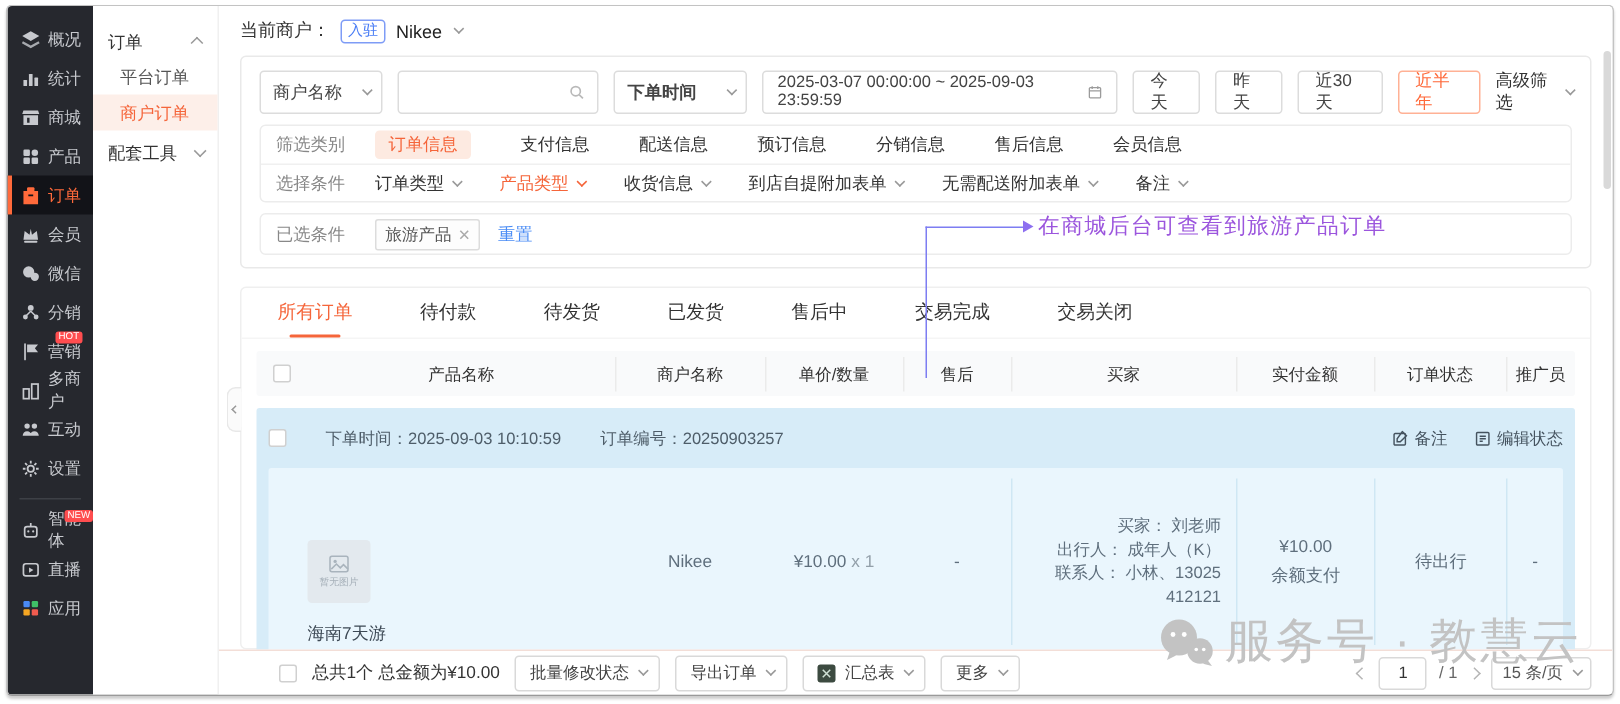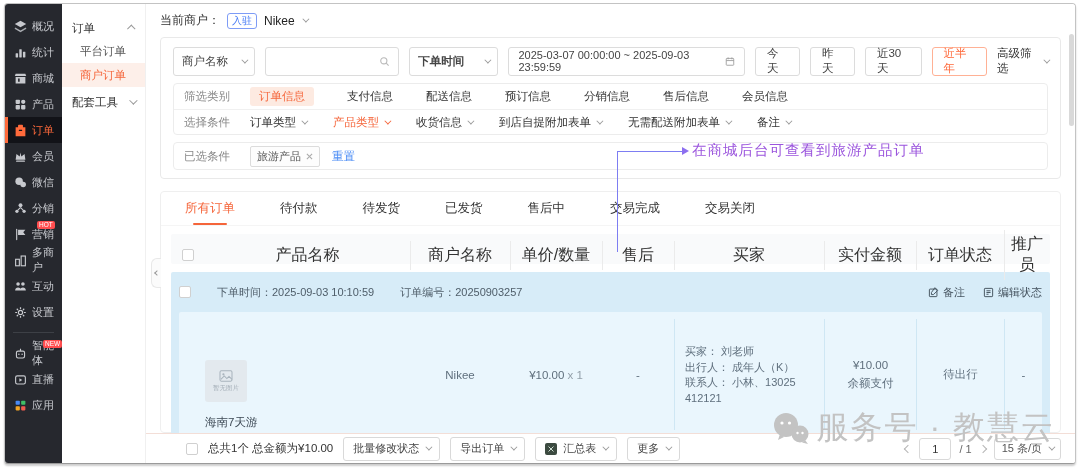--- a/index.html
+++ b/index.html
@@ -70,21 +70,21 @@
   .collapse-handle{position:absolute;left:-10px;top:66px;width:10px;height:30px;background:#fbfbfb;
     border:1px solid #e8e8e8;border-right:none;border-radius:6px 0 0 6px;display:flex;align-items:center;
     justify-content:center;cursor:pointer;}
   .collapse-handle .caret{transform:rotate(135deg);width:4px;height:4px;}
   .tabs{display:flex;gap:45px;padding:0 24px;height:34px;align-items:flex-end;border-bottom:1px solid #f5f5f5;}
   .tab{font-size:12.5px;color:#333;cursor:pointer;position:relative;height:100%;display:flex;align-items:center;}
   .tab.active{color:#f5653a;}
   .tab.active::after{content:"";position:absolute;left:50%;transform:translateX(-50%);bottom:0;width:34px;
     height:2px;background:#f5653a;border-radius:1px;}
   .grid{display:grid;grid-template-columns:34px 205px 100px 92px 72px 150px 92px 88px 1fr;align-items:center;}
-  .thead{margin:8px 10px 0;background:#f9fafb;height:30px;font-size:16px;color:#333;border-radius:2px;}
+  .thead{margin:8px 10px 0;background:#f9fafb;height:30px;font-size:11px;color:#333;border-radius:2px;}
   .hcell{text-align:center;position:relative;}
   .hcell + .hcell + .hcell::before{content:"";position:absolute;left:0;top:-4px;bottom:-4px;border-left:1px solid #ebebeb;}
   .checkbox{width:12px;height:12px;border:1px solid #d0d0d0;border-radius:2px;background:#fff;
     display:inline-block;cursor:pointer;}
   .hcheck{display:flex;justify-content:center;}
   
   .order-block{margin:8px 10px 0;background:#d7ecf8;border-radius:2px;padding:0 8px 7px;}
   .order-band{height:40px;display:flex;align-items:center;gap:26px;font-size:11px;color:#4e5d69;}
   .band-left{display:flex;align-items:center;gap:26px;}
   .band-right{margin-left:auto;display:flex;align-items:center;gap:18px;color:#45535f;cursor:pointer;}
@@ -94,21 +94,21 @@
     grid-template-columns:26px 205px 100px 92px 72px 150px 92px 88px 1fr;align-items:center;}
   .ocell{text-align:center;font-size:11.5px;color:#5f6f7d;align-self:stretch;display:flex;
     align-items:center;justify-content:center;flex-direction:column;gap:5px;}
   .ocell.divided{border-left:1px solid #cfe7f4;}
   .prod-cell{flex-direction:column;justify-content:space-between;align-items:flex-start;gap:10px;padding-top:2px;margin-top:39px;}
   .img-ph{width:42px;height:42px;background:#e3e9ee;border-radius:3px;display:flex;flex-direction:column;
     align-items:center;justify-content:center;gap:2px;flex:none;}
   .img-ph svg{width:14px;height:12px;}
   .img-ph span{font-size:6.5px;color:#a6b0b9;}
   .prod-name{font-size:11.5px;color:#3c4854;margin-top:3px;}
-  .buyer-cell{align-items:flex-start;text-align:left;gap:1px;font-size:11px;line-height:14.5px;padding:0 10px;}
+  .buyer-cell{align-items:flex-end;text-align:left;gap:1px;font-size:11px;line-height:14.5px;padding:0 10px;}
   .muted{color:#93a0aa;}
   
   .footer{height:30px;border-top:1px solid #f3ded7;display:flex;align-items:center;gap:10px;
     padding:0 14px 0 40px;flex:none;font-size:11.5px;color:#333;position:relative;background:#fff;}
   .fbtn{border:1px solid #d9d9d9;border-radius:3px;height:24px;padding:0 9px;display:flex;align-items:center;
     gap:6px;font-size:11px;color:#444;background:#fff;cursor:pointer;}
   .excel-ic{width:12px;height:12px;border-radius:2px;background:#3c4a40;display:inline-flex;align-items:center;
     justify-content:center;}
   .excel-ic svg{width:8px;height:8px;}
   .pager{margin-left:auto;display:flex;align-items:center;gap:8px;color:#666;font-size:11px;}

